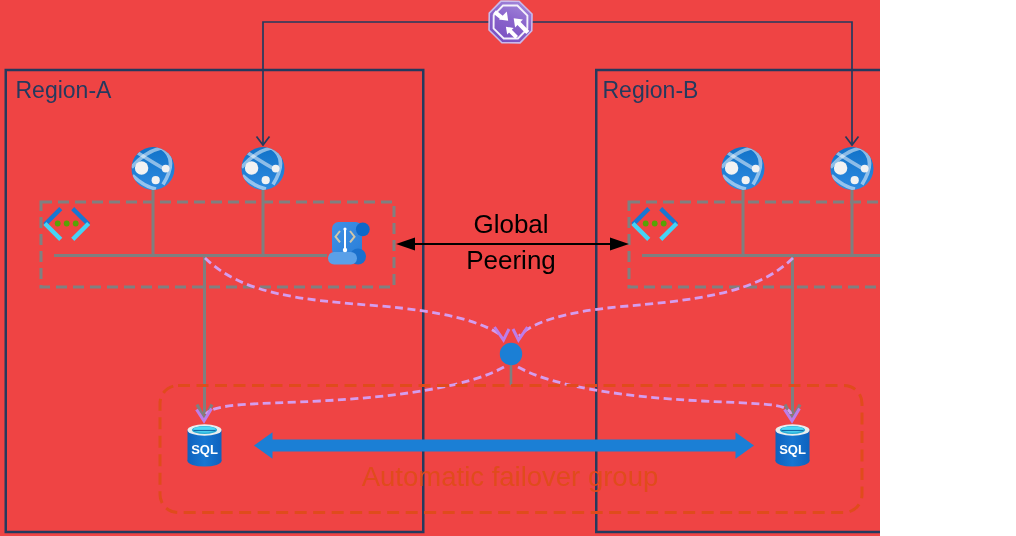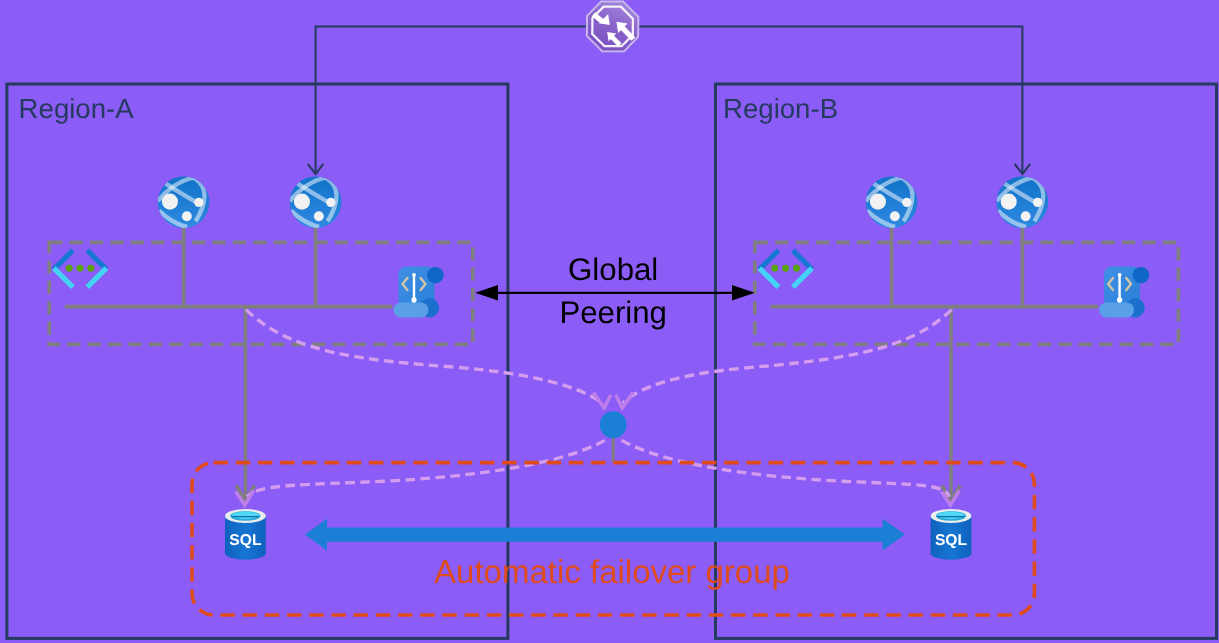--- a/index.html
+++ b/index.html
@@ -1,16 +1,16 @@
 <!DOCTYPE html>
 <html><head>
 <meta charset="utf-8">
 <style>
   html,body{margin:0;padding:0;background:#ffffff;}
-  #stage{position:relative;width:1016px;height:536px;background:#8b5cf6;overflow:hidden;
+  #stage{position:relative;width:880px;height:536px;background:#ef4444;overflow:hidden;
          font-family:"Liberation Sans", sans-serif;}
   svg{display:block;}
 </style>
 </head>
 <body>
 <div id="stage">
 <svg width="1016" height="536" viewBox="0 0 1016 536" xmlns="http://www.w3.org/2000/svg">
 <defs>
   <linearGradient id="octo" x1="0" y1="0" x2="0" y2="1">
     <stop offset="0" stop-color="#a286da"></stop>

